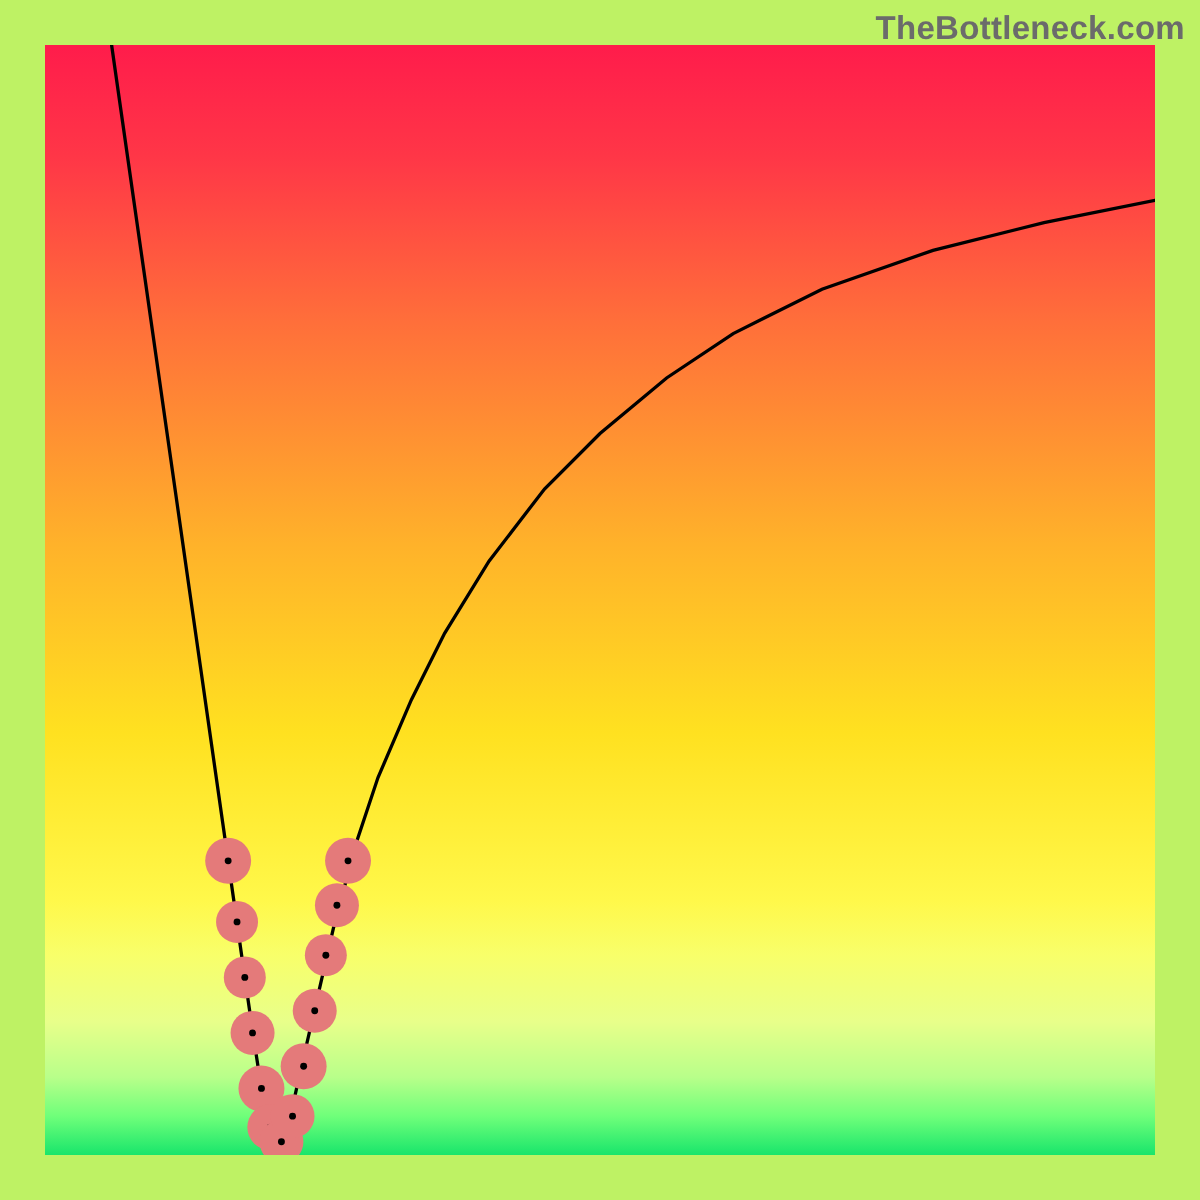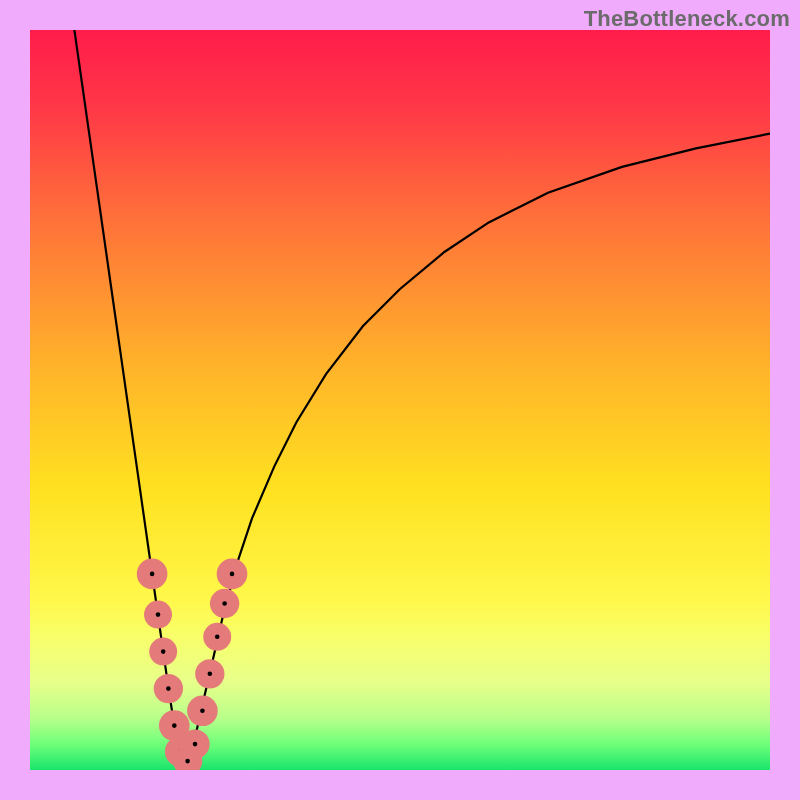--- a/index.html
+++ b/index.html
@@ -9,21 +9,21 @@
     height: 800px;
     background: #000;
     overflow: hidden;
   }
   .frame {
     position: absolute;
     left: 0;
     top: 0;
     width: 800px;
     height: 800px;
-    background: #f0abfc;
+    background: #bef264;
   }
   .plot {
     position: absolute;
     left: 30px;
     top: 30px;
     width: 740px;
     height: 740px;
     overflow: hidden;
   }
   .gradient {

